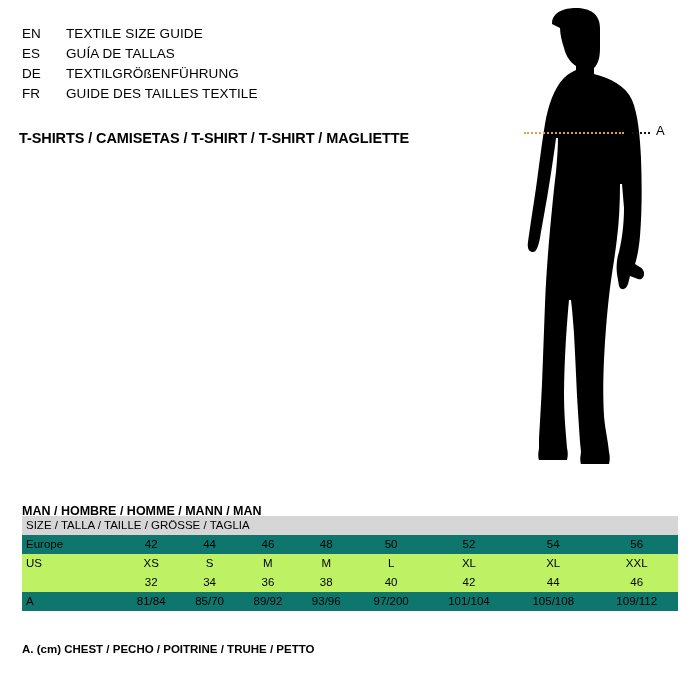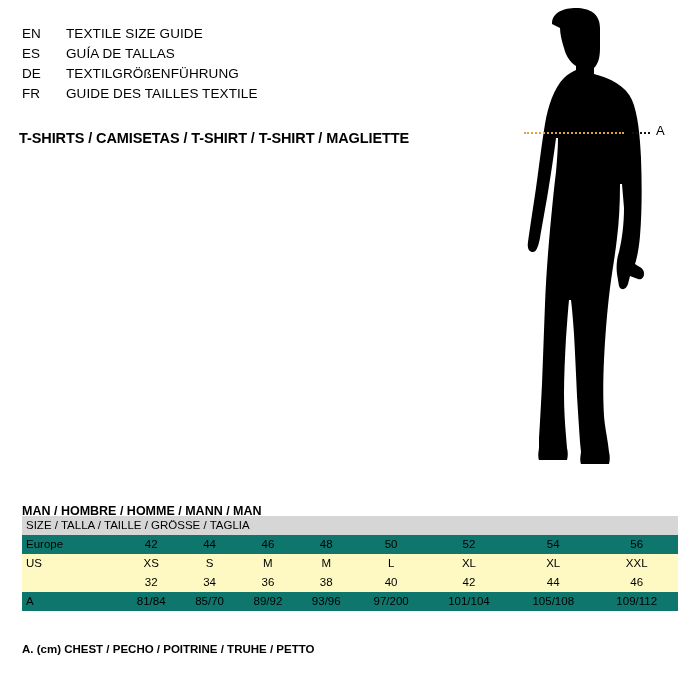--- a/index.html
+++ b/index.html
@@ -127,21 +127,21 @@
     padding-left: 4px;
     width: 96px;
   }
   tr.head-row td {
     background: #d6d6d6;
     font-size: 11.5px;
     text-align: left;
     padding-left: 4px;
   }
   tr.band td {
-    background: #fef9c3;
+    background: #bef264;
   }
   tr.plain td {
     background: #0f766e;
   }
   .footnote {
     position: absolute;
     left: 22px;
     top: 643px;
     font-size: 11.5px;
     font-weight: bold;

